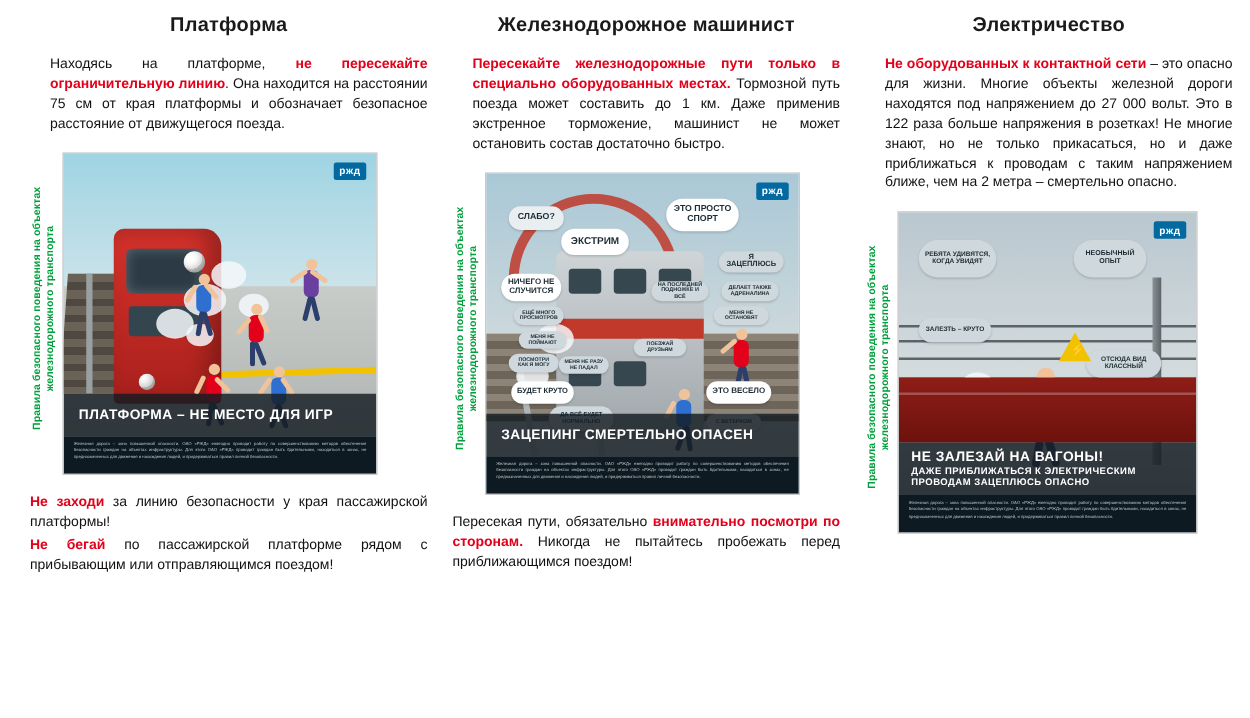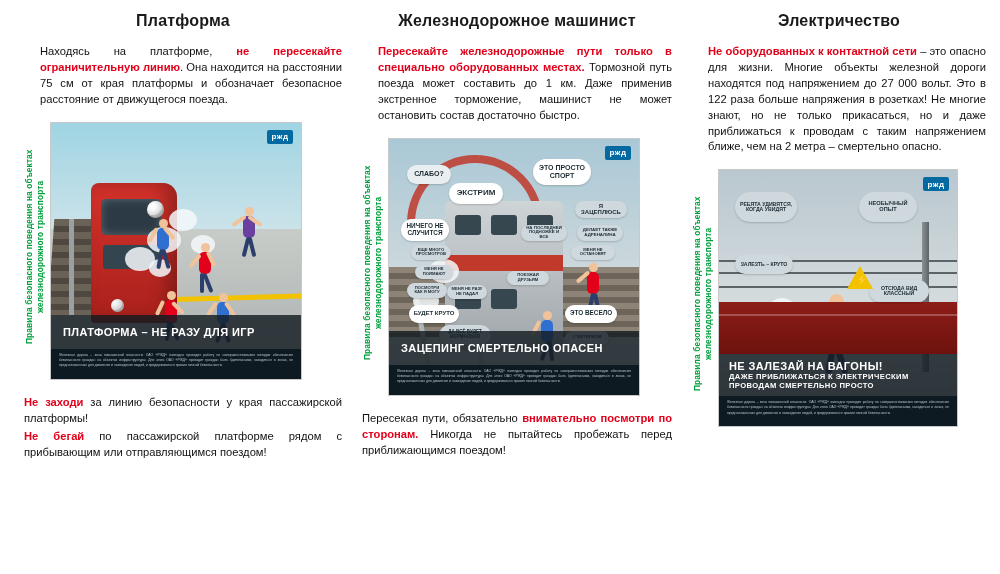--- a/index.html
+++ b/index.html
@@ -375,21 +375,21 @@
             <div class="head" style="left:4px;top:0;"></div>
             <div class="torso" style="left:2px;top:9px;background:#e2001a;"></div>
             <div class="arm" style="left:-5px;top:9px;background:#f0c39a;transform:rotate(25deg);"></div>
             <div class="arm" style="left:13px;top:9px;background:#f0c39a;transform:rotate(-45deg);"></div>
             <div class="leg" style="left:3px;top:30px;transform:rotate(8deg);"></div>
             <div class="leg" style="left:9px;top:30px;transform:rotate(-24deg);"></div>
           </div>
 
           <div class="rzd-badge">ржд</div>
 
-          <div class="poster-band">ПЛАТФОРМА  – НЕ РАЗУ ДЛЯ ИГР</div>
+          <div class="poster-band">ПЛАТФОРМА  – НЕ МЕСТО ДЛЯ ИГР</div>
           <div class="poster-legal">Железная дорога – зона повышенной опасности. ОАО «РЖД» ежегодно проводит работу по совершенствованию методов обеспечения безопасности граждан на объектах инфраструктуры. Для этого ОАО «РЖД» проводит граждан быть бдительными, находиться в зонах, не предназначенных для движения и нахождения людей, и придерживаться правил личной безопасности.</div>
         </div>
       </div>
 
       <div class="bottom-note">
         <p><span class="red">Не заходи</span><span> за линию безопасности у края пассажирской платформы!</span></p>
         <p><span class="red">Не бегай</span><span> по пассажирской платформе рядом с прибывающим или отправляющимся поездом!</span></p>
       </div>
     </div>
 
@@ -506,21 +506,21 @@
           <div class="bubble dark" style="left:140px;top:22px;width:58px;height:30px;font-size:5.6px;border-radius:16px;">НЕОБЫЧНЫЙ ОПЫТ</div>
           <div class="bubble dark" style="left:16px;top:84px;width:58px;height:20px;font-size:5.2px;border-radius:14px;">ЗАЛЕЗТЬ – КРУТО</div>
           <div class="bubble dark" style="left:150px;top:110px;width:60px;height:22px;font-size:5.2px;border-radius:14px;">ОТСЮДА ВИД КЛАССНЫЙ</div>
 
           <div class="wagon3"></div>
 
           <div class="rzd-badge">ржд</div>
 
           <div class="poster-band two-line">
             <span class="l1">НЕ ЗАЛЕЗАЙ НА ВАГОНЫ!</span>
-            <span class="l2">ДАЖЕ ПРИБЛИЖАТЬСЯ К ЭЛЕКТРИЧЕСКИМ ПРОВОДАМ СМЕРТЕЛЬНО ПРОСТО</span>
+            <span class="l2">ДАЖЕ ПРИБЛИЖАТЬСЯ К ЭЛЕКТРИЧЕСКИМ ПРОВОДАМ ЗАЦЕПЛЮСЬ ОПАСНО</span>
           </div>
           <div class="poster-legal">Железная дорога – зона повышенной опасности. ОАО «РЖД» ежегодно проводит работу по совершенствованию методов обеспечения безопасности граждан на объектах инфраструктуры. Для этого ОАО «РЖД» проводит граждан быть бдительными, находиться в зонах, не предназначенных для движения и нахождения людей, и придерживаться правил личной безопасности.</div>
         </div>
       </div>
     </div>
 
   </div>
 </div>
 
 </body></html>

